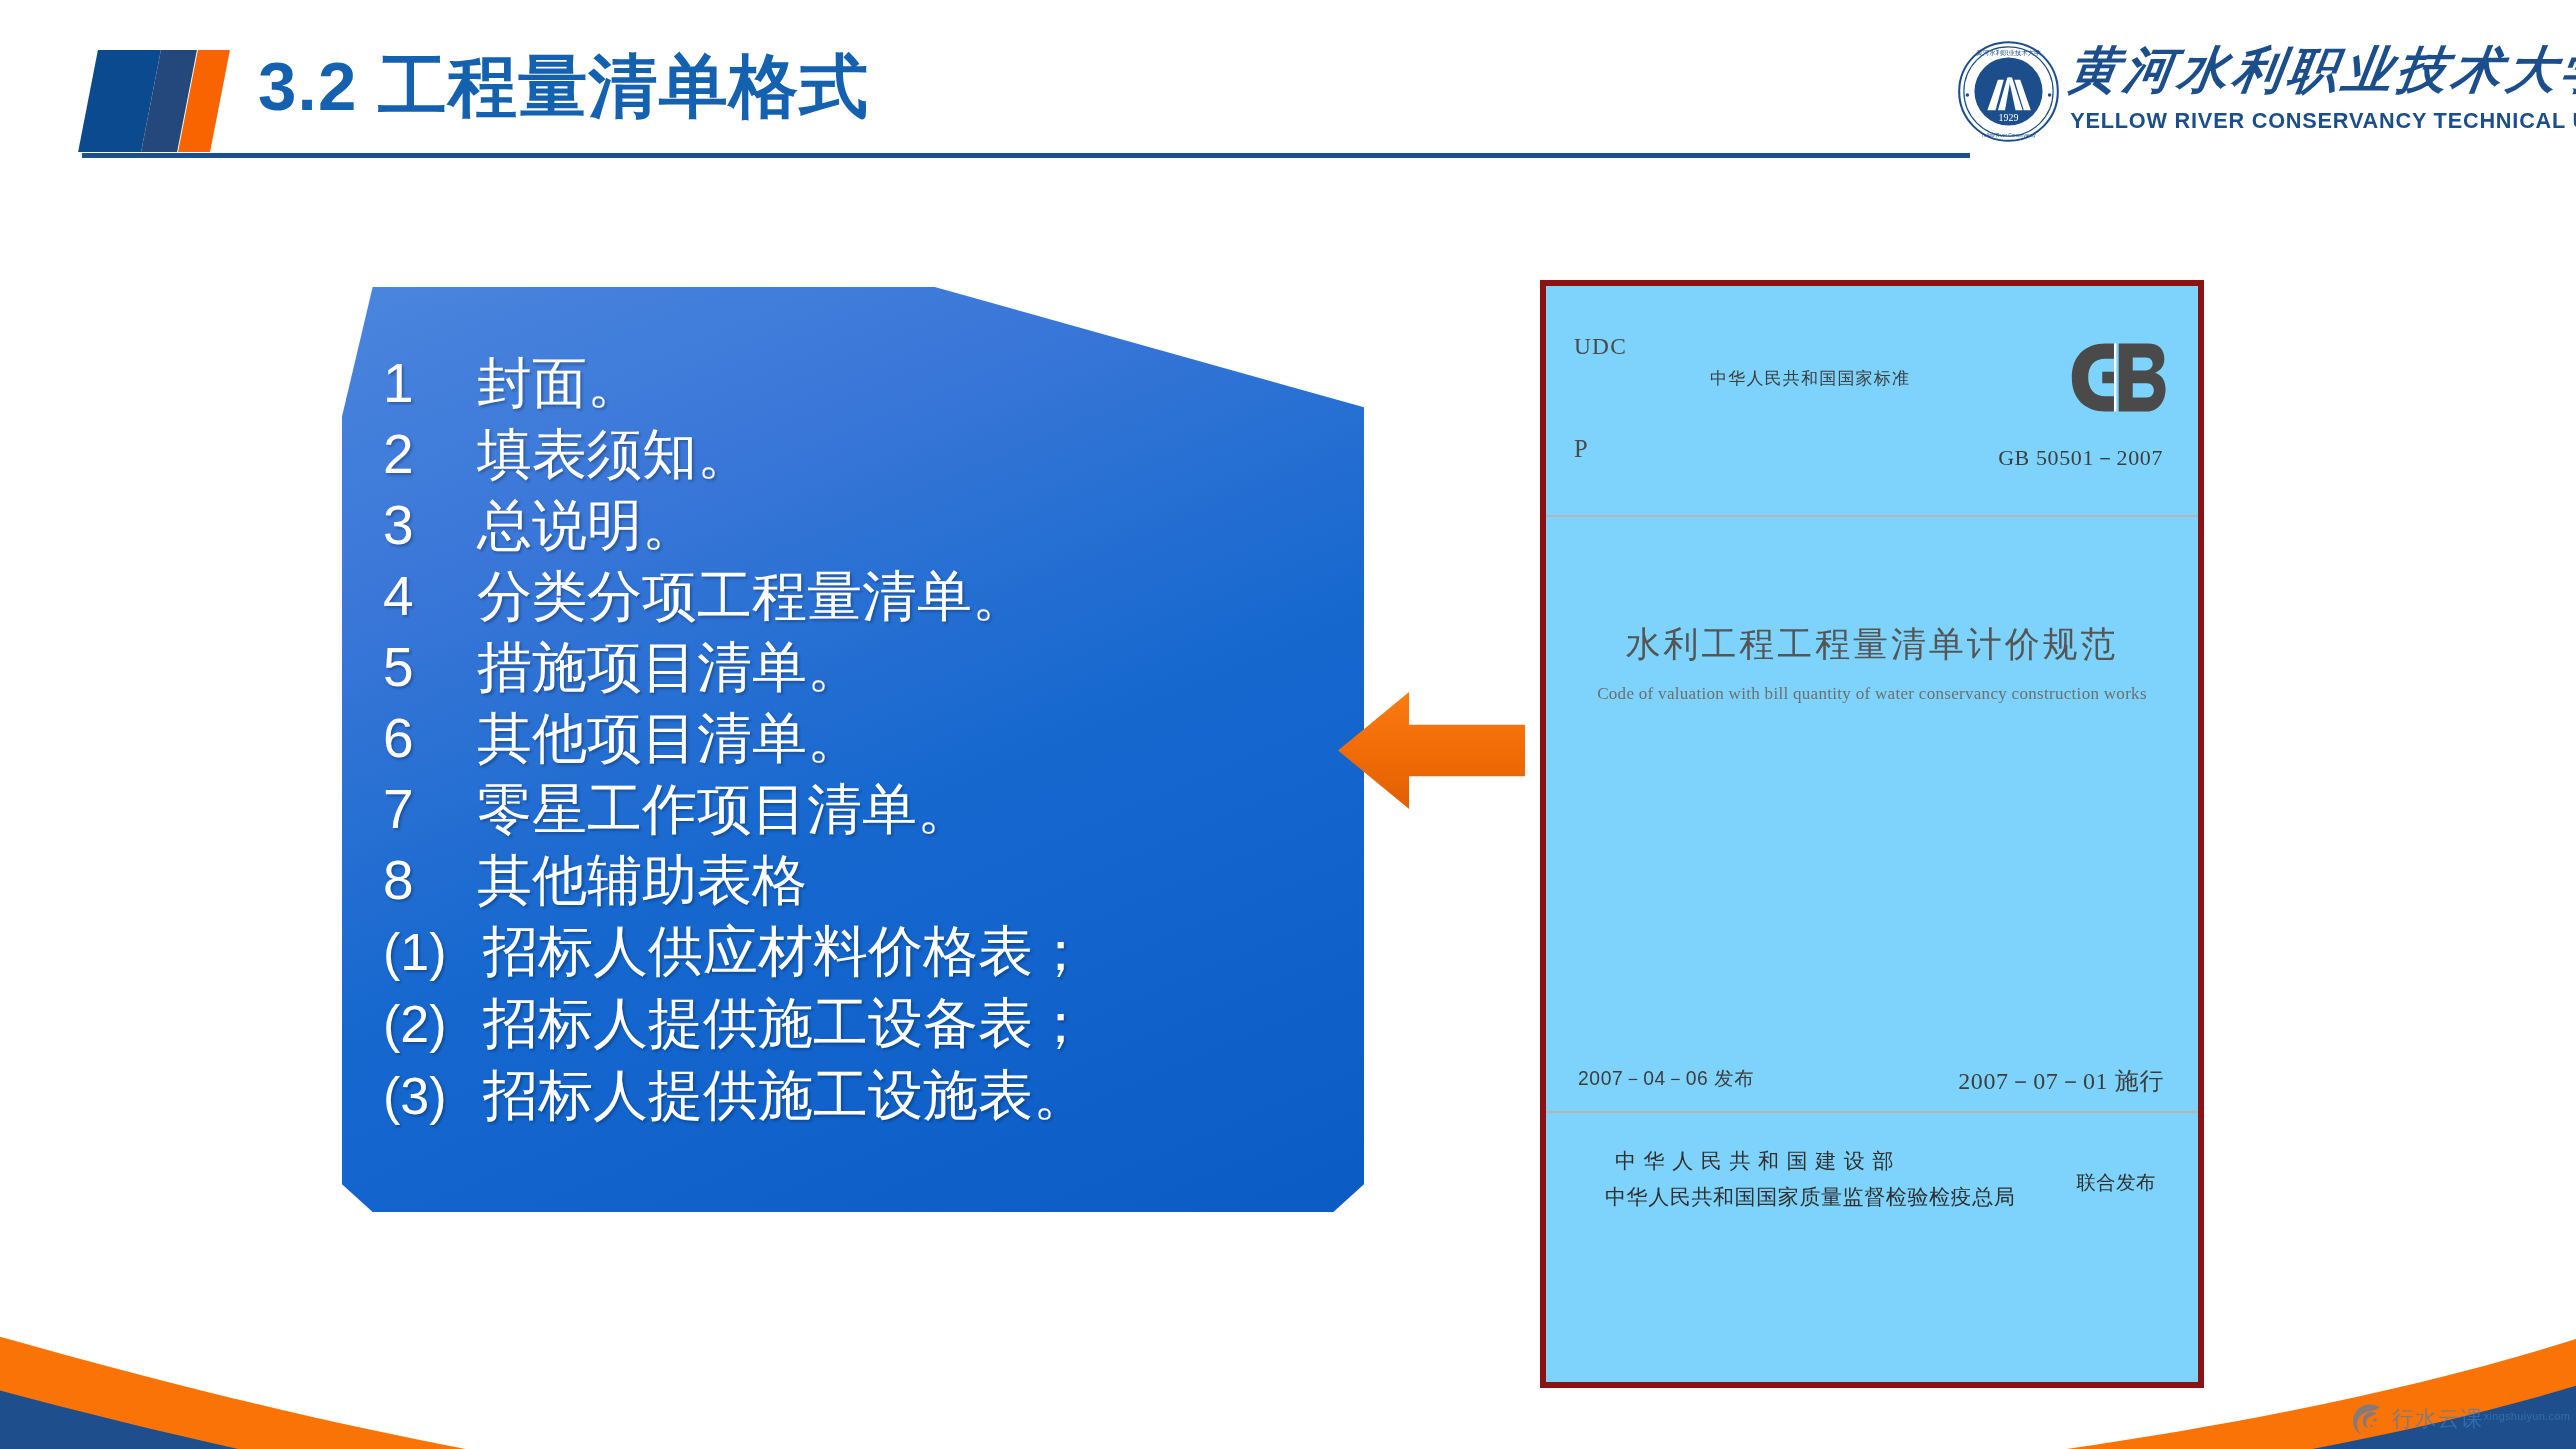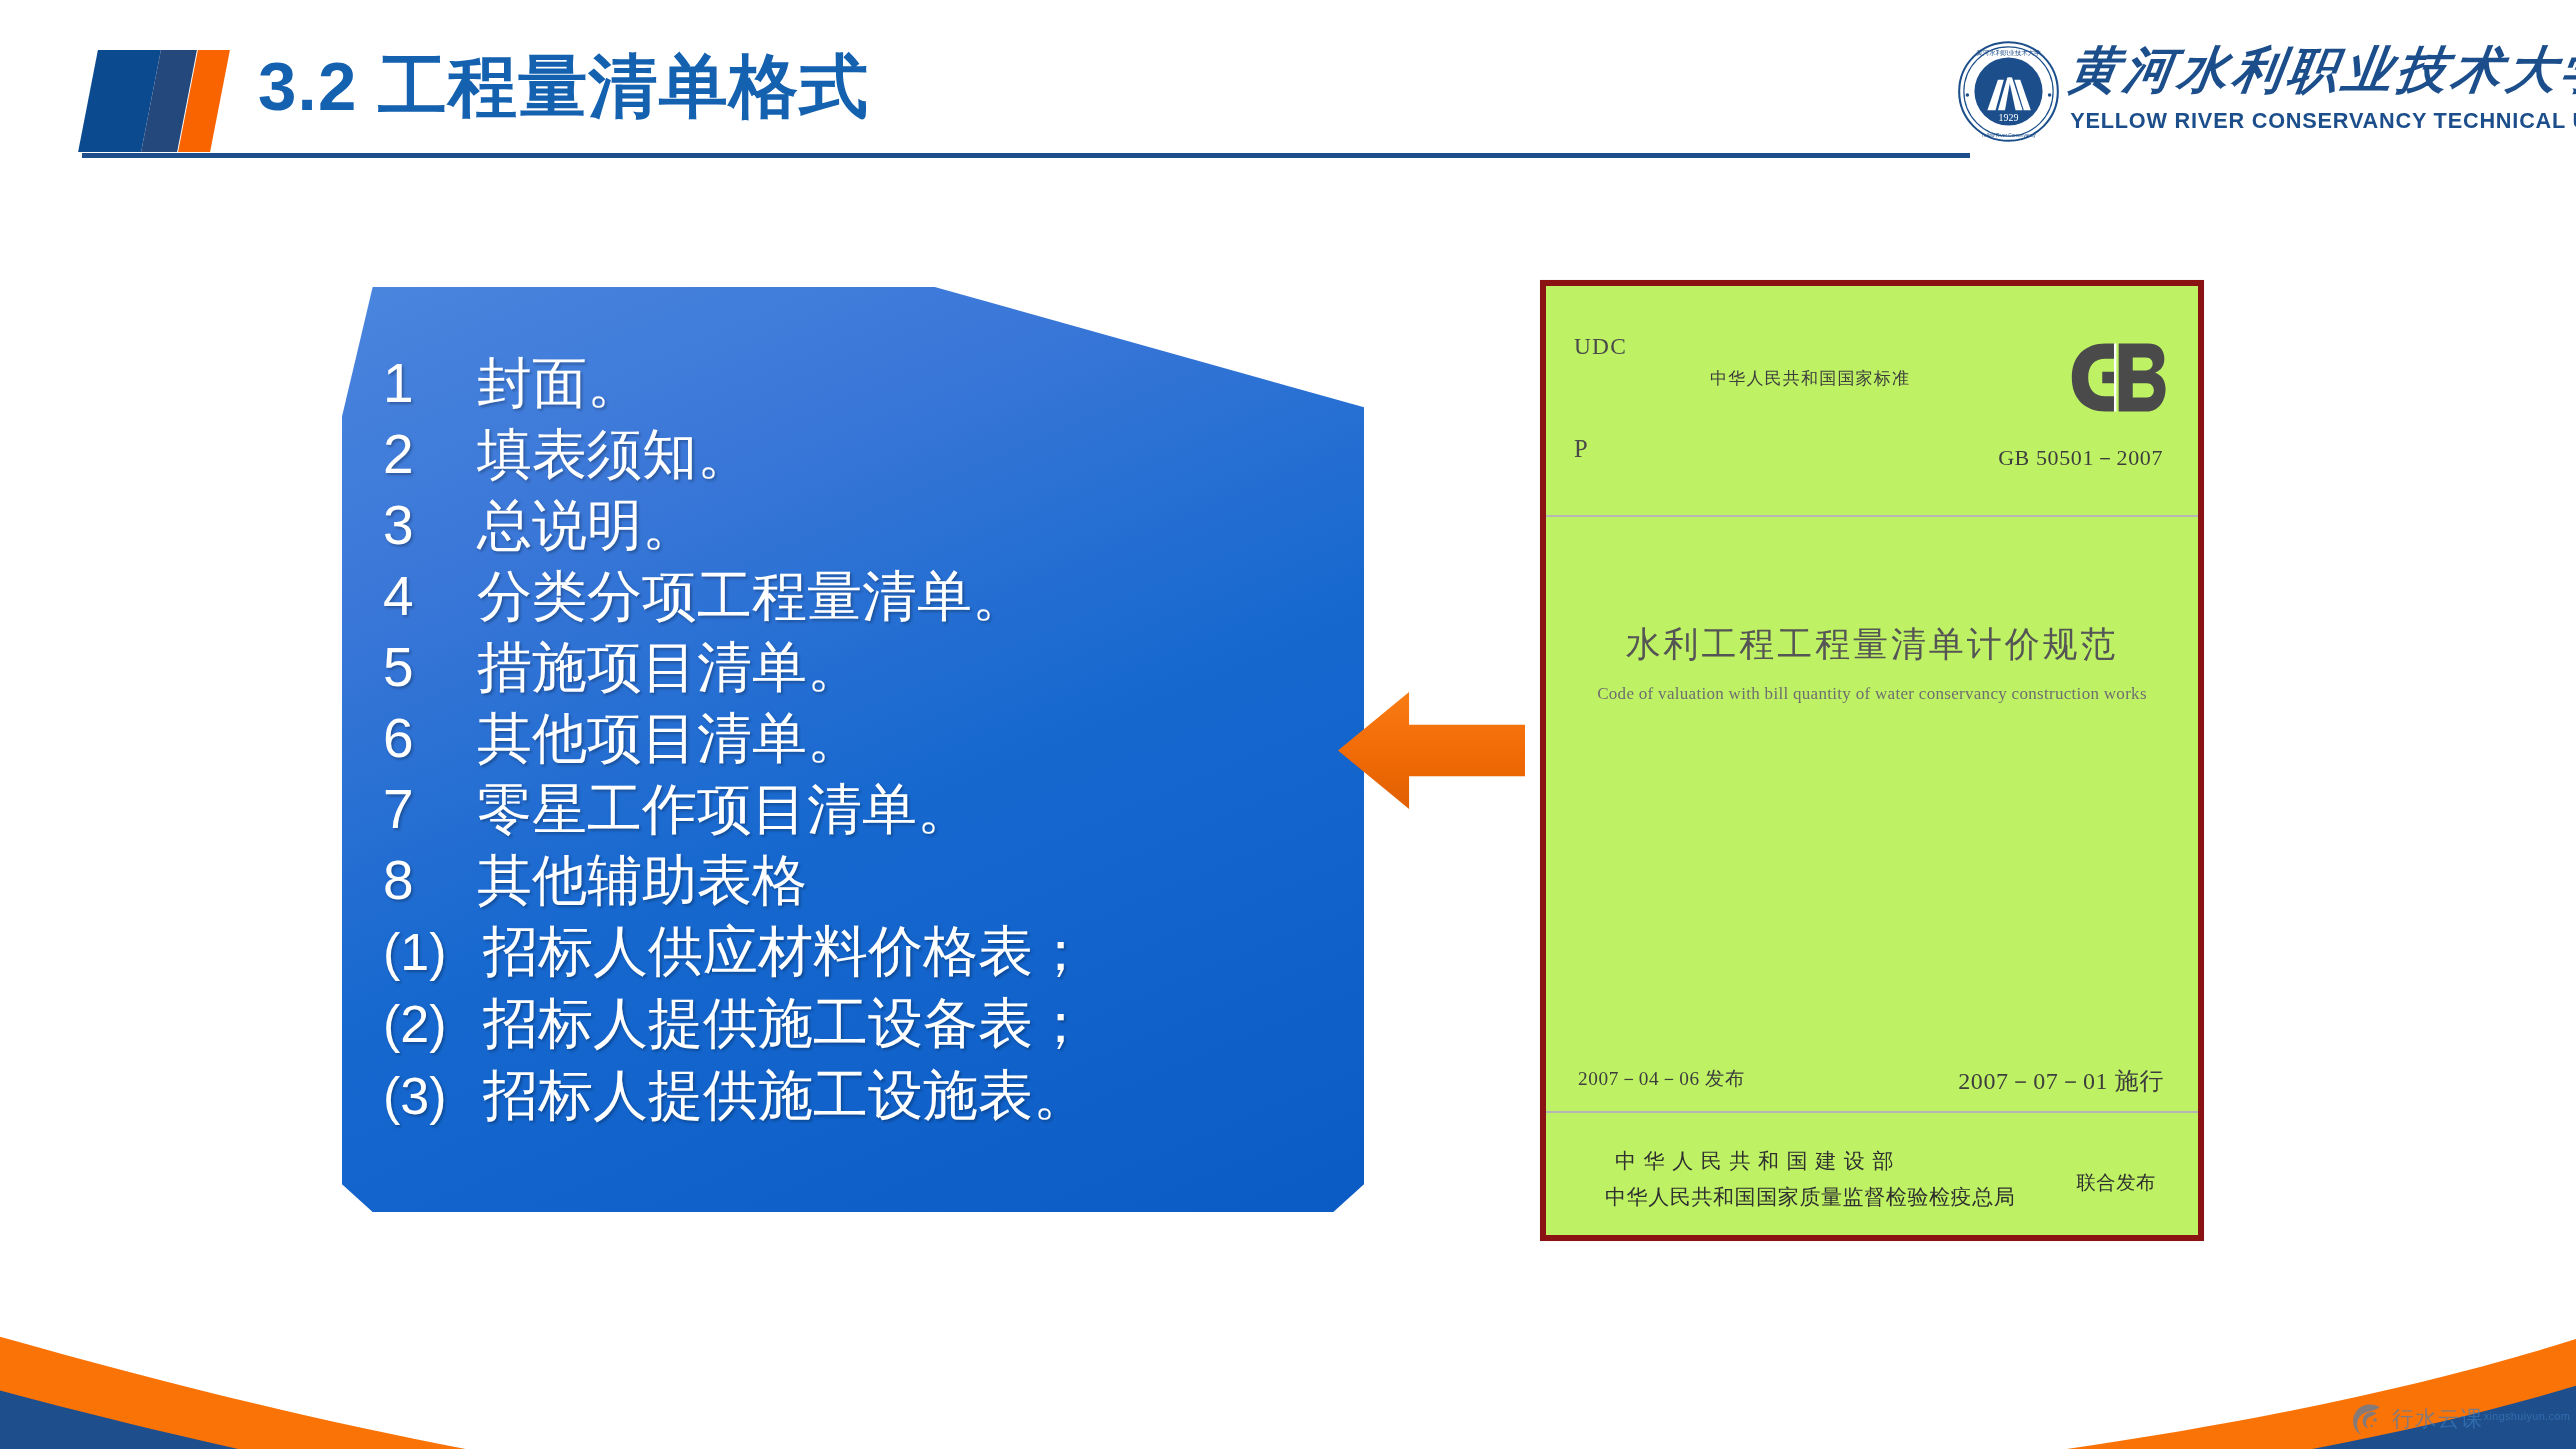--- a/index.html
+++ b/index.html
@@ -89,22 +89,22 @@
   #arrow-shape{
     position:absolute;inset:0;
     background:linear-gradient(180deg,#F87C14 0%,#F26B06 50%,#E06002 100%);
     clip-path:polygon(0% 50%, 38% 0%, 38% 28%, 100% 28%, 100% 72%, 38% 72%, 38% 100%);
     filter:drop-shadow(1.8px 2.3px 2.9px rgba(0,0,0,0.22));
   }
 
   
   #doc{
     position:absolute;left:1540px;top:280px;
-    width:664px;height:961px;
-    background:#bef264;
+    width:664px;height:1108px;
+    background:#7dd3fc;
     border:6.4px solid #8B1212;
     box-sizing:border-box;
     box-shadow:0 0 0 0.6px rgba(0,0,0,0.05);
   }
   #doc-inner{position:absolute;inset:0;}
 
   .doc-udc{position:absolute;left:28px;top:47px;
     font-size:23.4px;color:#4a4a4a;letter-spacing:1.2px;
     font-family:"Liberation Serif","DejaVu Serif",serif;}
   .doc-p{position:absolute;left:28px;top:149px;
@@ -124,21 +124,21 @@
 
   .doc-title{position:absolute;left:0;right:0;top:335px;text-align:center;
     font-size:35px;color:#555555;letter-spacing:2.9px;white-space:nowrap;
     font-family:"Liberation Serif","DejaVu Serif",serif;}
   .doc-subtitle{position:absolute;left:0;right:0;top:398px;text-align:center;
     font-size:17px;color:#6e6e6e;letter-spacing:0.3px;white-space:nowrap;
     font-family:"Liberation Serif","DejaVu Serif",serif;}
 
   .doc-issue-date{position:absolute;left:32px;top:779px;
     font-size:19.3px;color:#3d3d3d;letter-spacing:0.6px;white-space:nowrap;
-    font-family:Liberation Serif, serif;}
+    font-family:Liberation Sans, sans-serif;}
   .doc-effect-date{position:absolute;right:34px;top:779px;
     font-size:24px;color:#3d3d3d;letter-spacing:0.6px;white-space:nowrap;
     font-family:Liberation Serif, serif;}
 
   #doc-publishers{position:absolute;left:0;right:0;top:861px;}
   .doc-pub-1{position:absolute;left:69px;top:0;
     font-size:21px;color:#2f2f2f;letter-spacing:7.6px;white-space:nowrap;
     font-family:"Liberation Serif","DejaVu Serif",serif;}
   .doc-pub-2{position:absolute;left:59px;top:36px;
     font-size:21px;color:#2f2f2f;letter-spacing:0.6px;white-space:nowrap;

